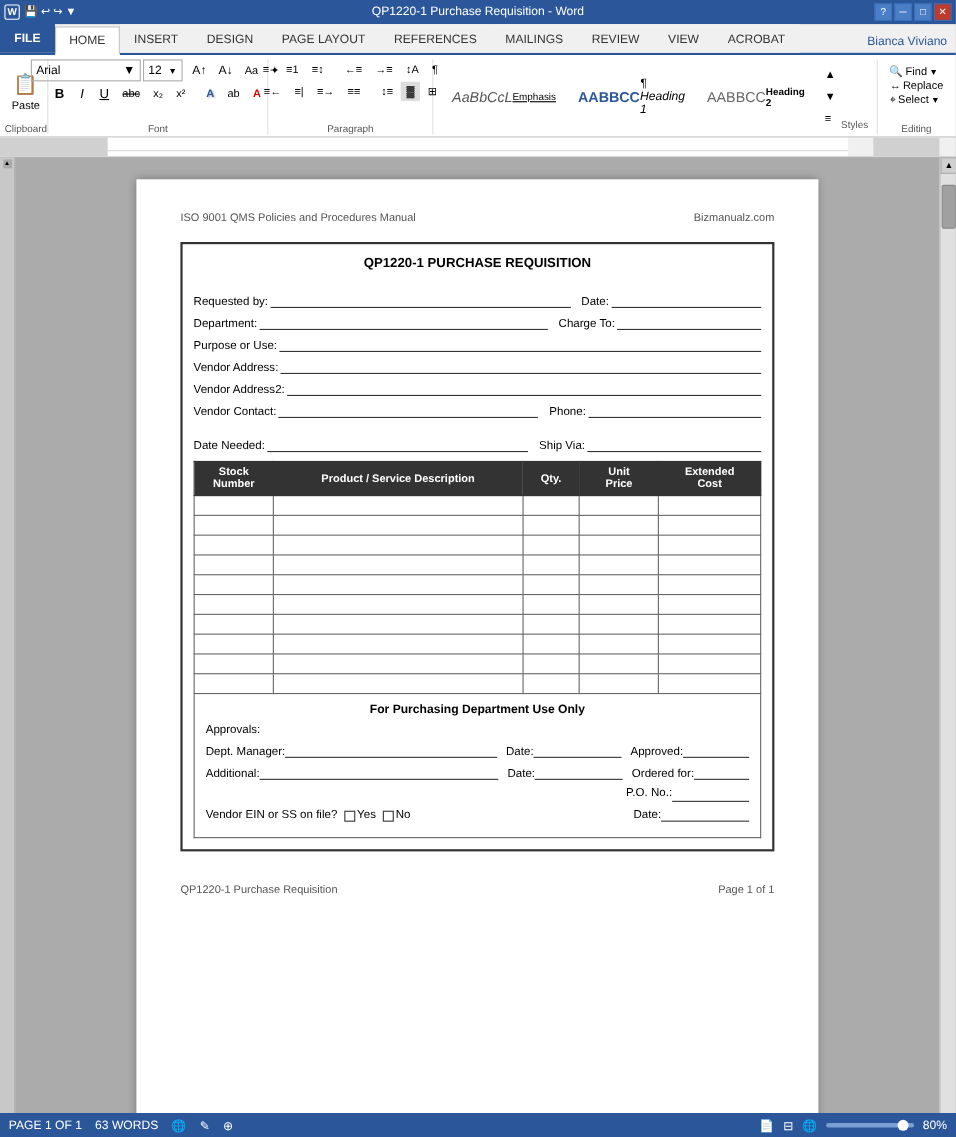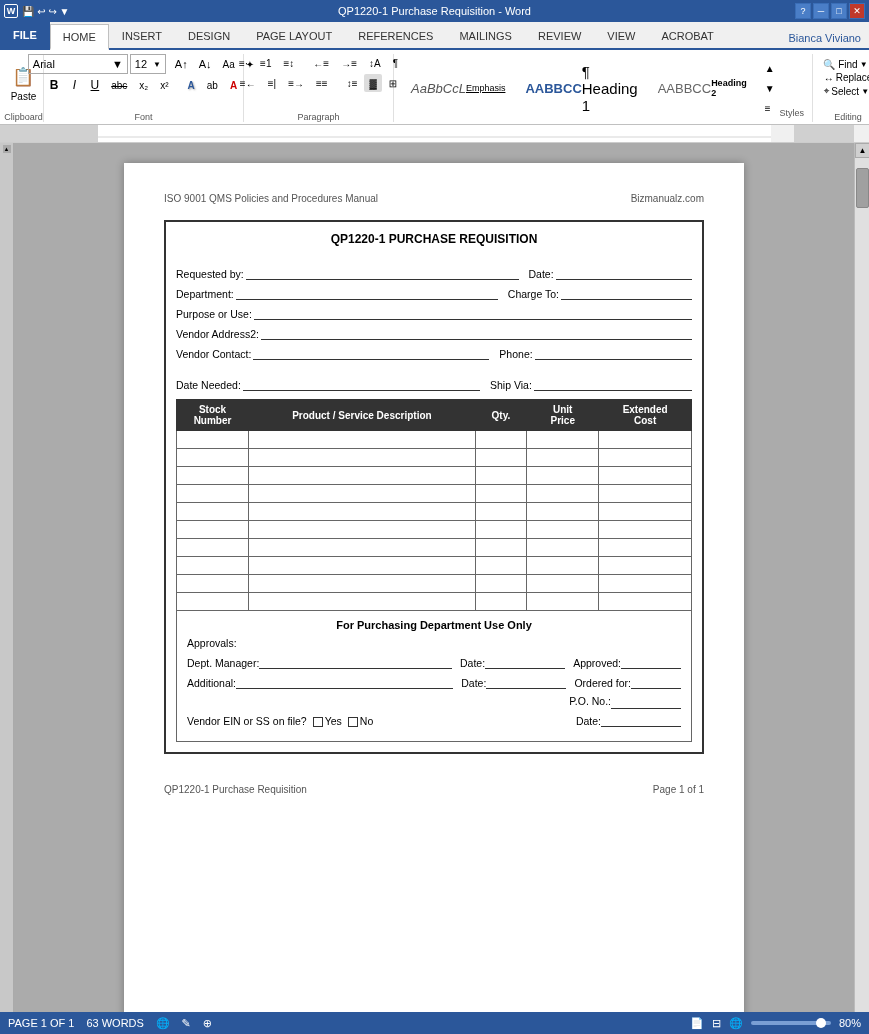--- a/index.html
+++ b/index.html
@@ -508,21 +508,21 @@
   </div>
 
   <div class="styles-group">
     <div style="display:flex;gap:2px;align-items:center;">
       <div class="style-item">
         <span style="font-size:13px;font-style:italic;color:#555;">AaBbCcL</span>
         <span style="font-size:9px;text-decoration:underline;">Emphasis</span>
       </div>
       <div class="style-item">
         <span style="font-size:13px;font-weight:bold;color:#2b579a;">AABBCC</span>
-        <span style="font-size:15px;">¶ Heading 1</span>
+        <span style="font-size:11px;font-style:italic;">¶ Heading 1</span>
       </div>
       <div class="style-item">
         <span style="font-size:13px;color:#666;">AABBCC</span>
         <span style="font-size:9px;font-weight:bold;">Heading 2</span>
       </div>
       <div style="display:flex;flex-direction:column;justify-content:center;gap:2px;margin-left:2px;">
         <div class="ribbon-btn-small">▲</div>
         <div class="ribbon-btn-small">▼</div>
         <div class="ribbon-btn-small">≡</div>
       </div>
@@ -594,20 +594,24 @@
         </div>
 
         <div class="form-row">
           <span class="form-label">Purpose or Use:</span>
           <div class="form-line"></div>
         </div>
 
         <div class="form-section-gap"></div>
 
 
+        <div class="form-row">
+          <span class="form-label">Vendor Address:</span>
+          <div class="form-line"></div>
+        </div>
 
         <div class="form-row">
           <span class="form-label">Vendor Address2:</span>
           <div class="form-line"></div>
         </div>
 
         <div class="form-row">
           <span class="form-label">Vendor Contact:</span>
           <div class="form-line" style="flex:1.5;"></div>
           <span class="form-label" style="margin-left:10px;">Phone:</span>

